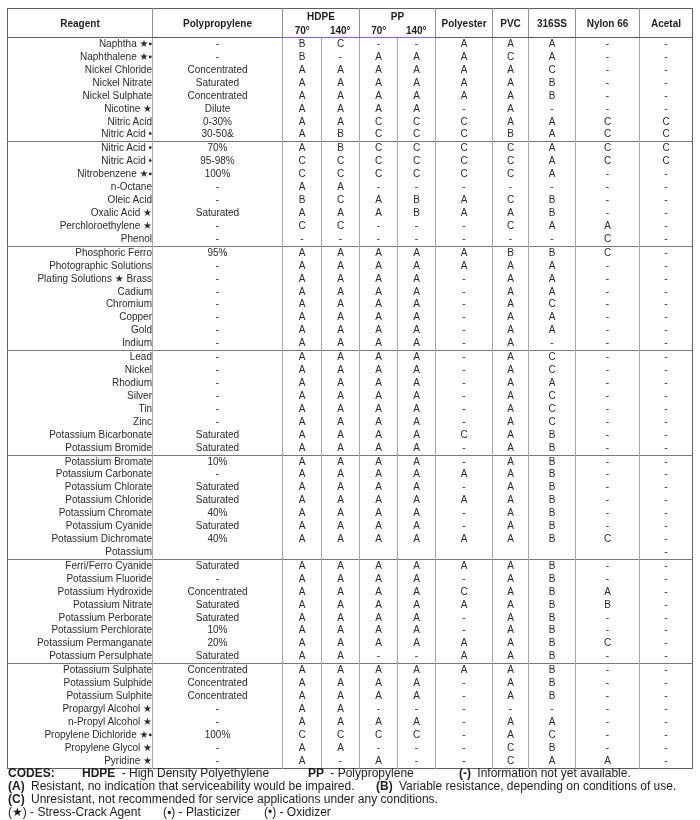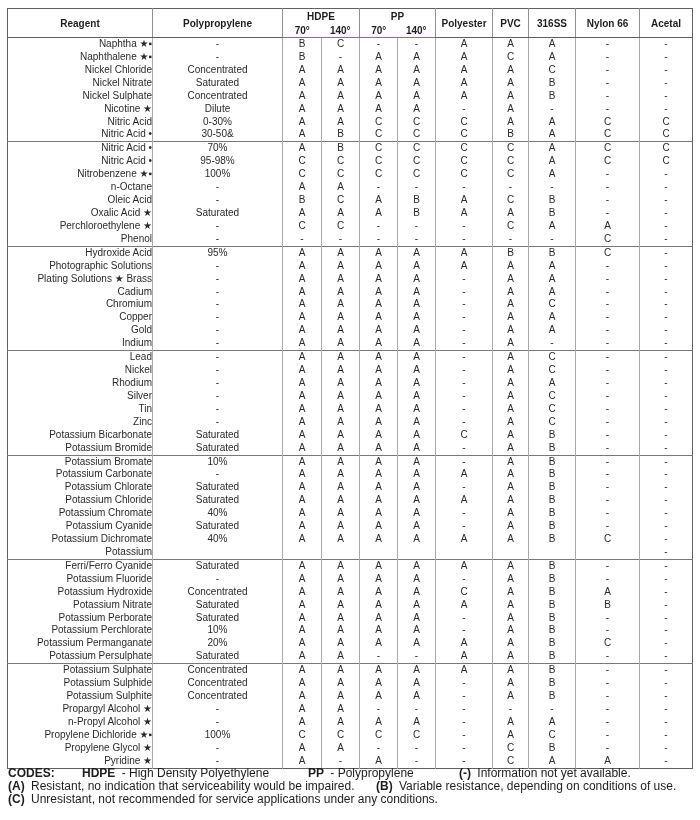--- a/index.html
+++ b/index.html
@@ -289,21 +289,21 @@
         <td>-</td>
         <td>-</td>
         <td>-</td>
         <td>-</td>
         <td>-</td>
         <td>-</td>
         <td>C</td>
         <td>-</td>
       </tr>
       <tr class="sep">
-        <td class="nm">Hydroxide Acid</td>
+        <td class="nm">Phosphoric Ferro</td>
         <td>95%</td>
         <td>A</td>
         <td>A</td>
         <td>A</td>
         <td>A</td>
         <td>A</td>
         <td>B</td>
         <td>B</td>
         <td>C</td>
         <td>-</td>
@@ -825,13 +825,18 @@
       <span class="seg"><b>PP</b> - Polypropylene</span>
       <span class="seg"><b>(-)</b> Information not yet available.</span>
     </div>
   <div class="fline" id="fl1">
       <span class="seg"><b>(A)</b> Resistant, no indication that serviceability would be impaired.</span>
       <span class="seg"><b>(B)</b> Variable resistance, depending on conditions of use.</span>
     </div>
   <div class="fline" id="fl2">
       <span class="seg"><b>(C)</b> Unresistant, not recommended for service applications under any conditions.</span>
     </div>
+  <div class="fline" id="fl3">
+      <span class="seg">(★) - Stress-Crack Agent</span>
+      <span class="seg">(▪) - Plasticizer</span>
+      <span class="seg">(•) - Oxidizer</span>
+    </div>
 </div>
 
 </body></html>

